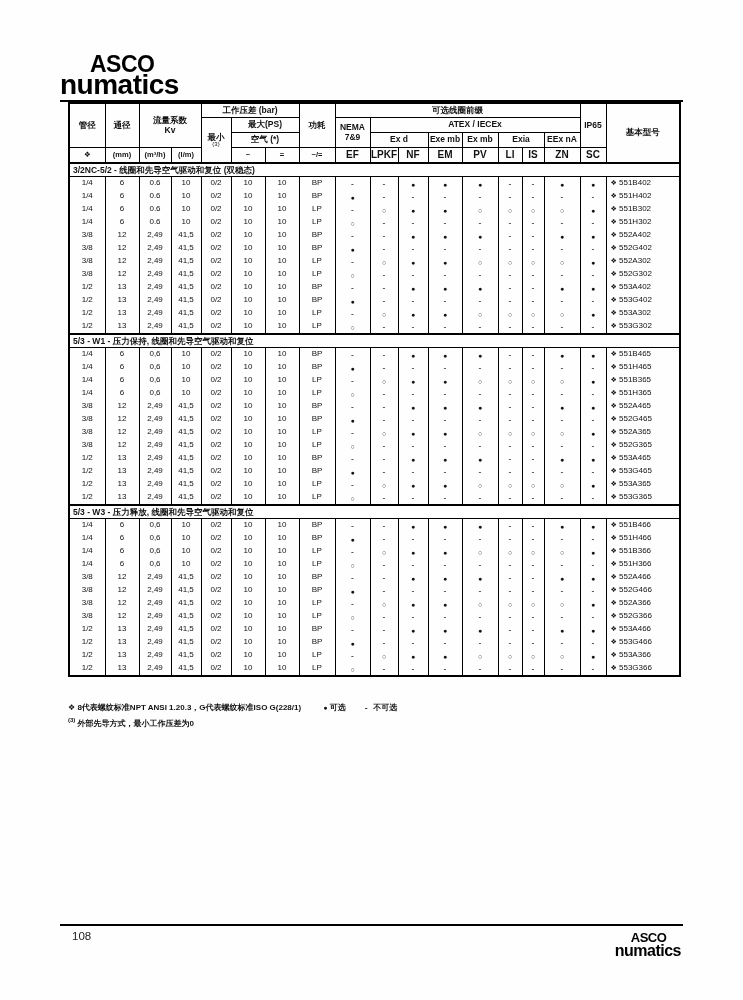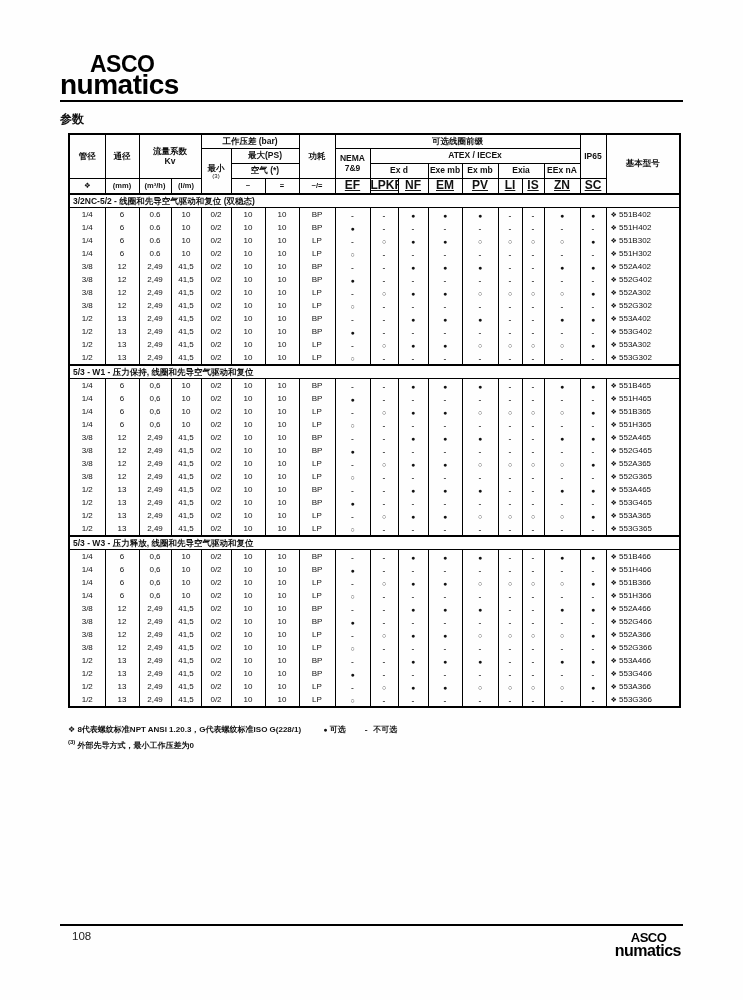--- a/index.html
+++ b/index.html
@@ -20,38 +20,38 @@
 
   .params-heading{font-size:12px;font-weight:bold;margin:9px 0 5px 0;}
 
   
   table{border-collapse:collapse;table-layout:fixed;width:611px;margin-left:8px;
     border:2px solid #000;}
   th,td{border:1px solid #000;overflow:hidden;white-space:nowrap;}
   thead th{font-size:8.5px;font-weight:bold;text-align:center;padding:0;line-height:1.15;}
   thead tr{height:15px;}
   thead .sub{font-size:7.5px;}
-  thead .code{font-size:12px;text-decoration:underline;}
+  thead .code{font-size:10px;}
   .two-line span{display:block;}
   .sup{display:block;font-size:6px;font-weight:normal;line-height:5px;}
   tbody td{border-top:none;border-bottom:none;}
   tbody tr.data-row{height:10px;}
   td.val{font-size:8px;text-align:center;line-height:10px;padding:0;}
   td.mark{text-align:center;line-height:10px;padding:0;}
   .mk-dot{font-size:7px;}
   .mk-circle{font-size:7px;color:#3a3a3a;}
   .mk-dash{font-size:8.5px;}
   td.model{font-size:8px;text-align:left;padding:0 0 0 4px;line-height:10px;}
   td.model .diamond{font-size:7px;}
   tr.section-row{height:12px;}
   tr.section-row td{border-top:2px solid #000;border-bottom:1.5px solid #000;
     font-size:8.5px;font-weight:bold;text-align:left;padding:0 0 0 3px;line-height:12px;}
 
   
-  .footnotes{margin-top:16px;margin-left:8px;font-size:8px;font-weight:bold;line-height:12px;}
+  .footnotes{margin-top:25px;margin-left:8px;font-size:8px;font-weight:bold;line-height:12px;}
   .fn-line1{display:flex;align-items:baseline;}
   .fn-legend1{margin-left:22px;}
   .fn-legend2{margin-left:18px;font-family:Liberation Mono, monospace;}
   .fn-sup{font-size:6px;vertical-align:super;}
 
   
   .footer{position:absolute;left:60px;width:623px;top:924px;border-top:2px solid #000;height:60px;}
   .page-num{position:absolute;left:12px;top:4px;font-size:11.5px;color:#222;}
   .footer-logo{position:absolute;right:2px;top:7px;font-weight:bold;color:#000;line-height:0.82;letter-spacing:-0.5px;}
   .footer-logo .l1{display:block;font-size:13px;padding-left:16px;}
@@ -62,21 +62,20 @@
 
 <div class="content">
 
   <div class="masthead">
     <div class="logo">
       <span class="l1">ASCO</span>
       <span class="l2">numatics</span>
     </div>
   </div>
 
-  <div class="params-heading">参数</div>
 
   <table>
     <colgroup>
       <col style="width:36px">
         <col style="width:34px">
         <col style="width:32px">
         <col style="width:30px">
       <col style="width:30px">
         <col style="width:34px">
         <col style="width:34px">

